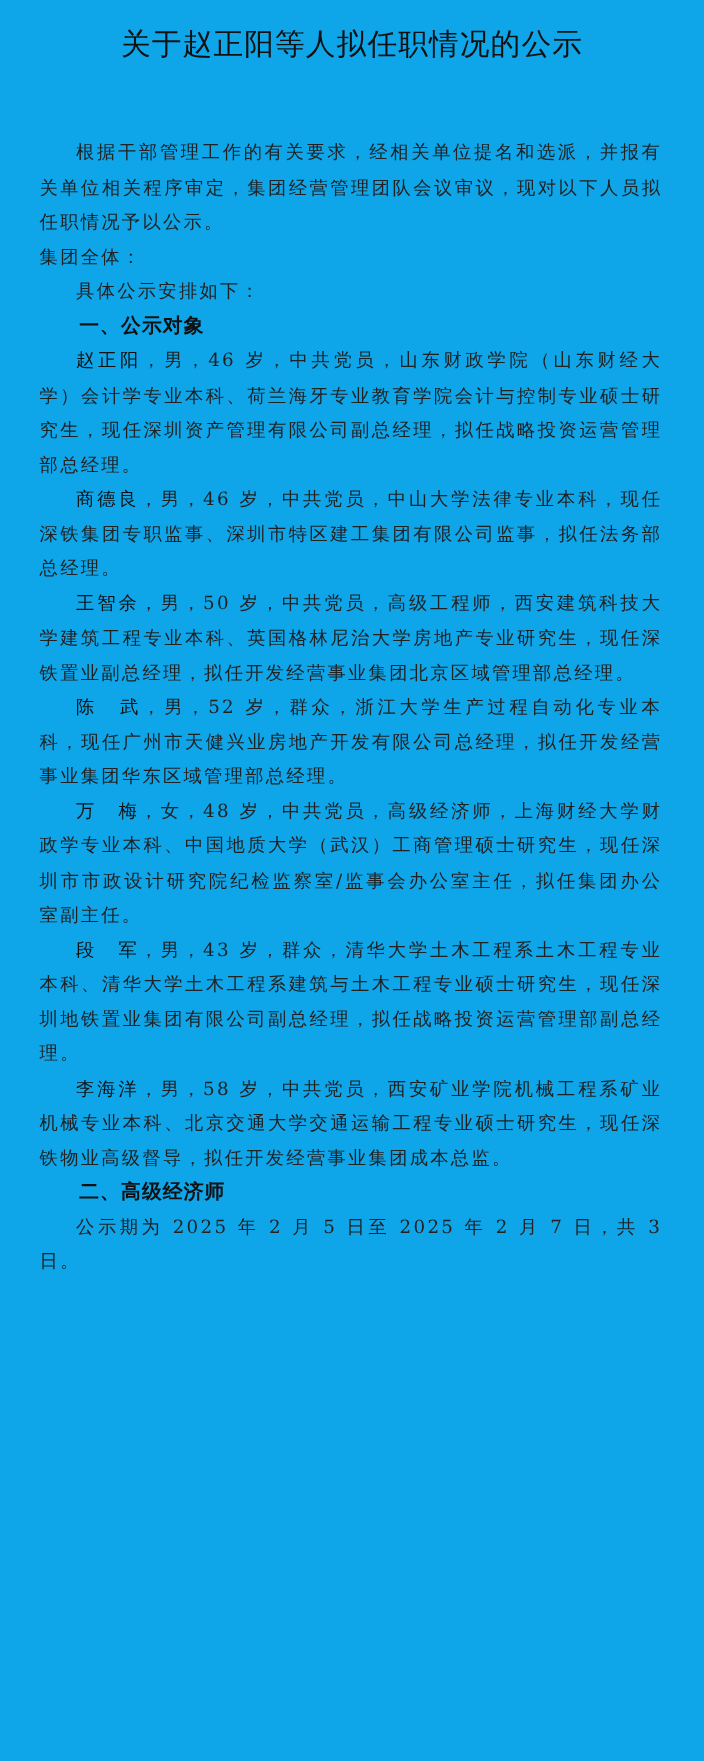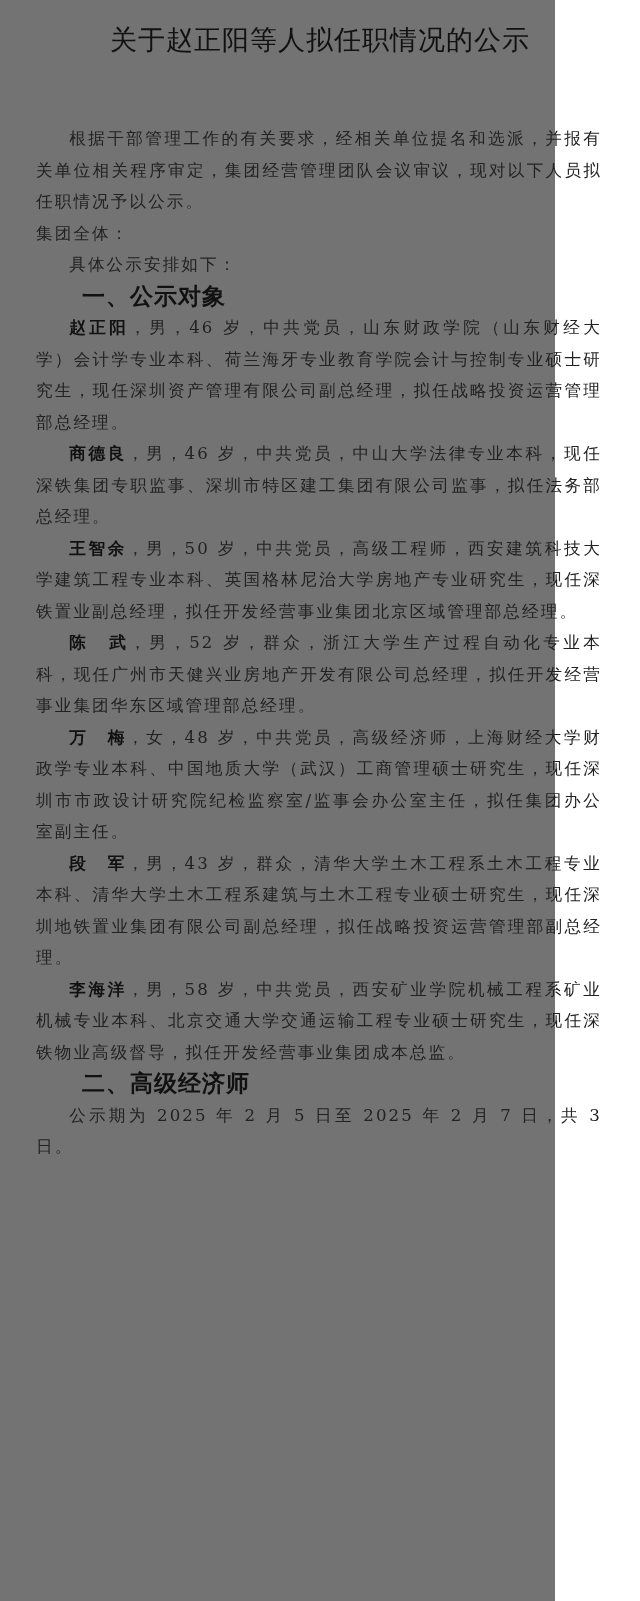--- a/index.html
+++ b/index.html
@@ -1,27 +1,27 @@
 <!DOCTYPE html>
 <html><head>
 <meta charset="utf-8">
 <style>
   html, body { margin: 0; padding: 0; background: #ffffff; }
   body { width: 640px; height: 1601px; overflow: hidden; position: relative;
          font-family: "DejaVu Serif", "Liberation Serif", serif; color: #1a1a1a; }
-  .page { position: absolute; left: 0; top: 0; width: 555px; height: 1601px; background: #737373; }
+  .page { position: absolute; left: 0; top: 0; width: 640px; height: 1601px; background: #0ea5e9; }
   .title { position: absolute; left: 0; top: 22px; width: 640px; text-align: center;
            font-size: 27px; letter-spacing: 1px; color: #111; font-family: "DejaVu Serif", serif; }
   .body { position: absolute; left: 36px; top: 123px; width: 566px; font-size: 16.6px;
           line-height: 31.5px; letter-spacing: 2.1px; color: #222; }
   .para { margin: 0; text-align: justify; text-align-last: left; }
   .indent { text-indent: 2em; }
   .heading { margin: 0; text-indent: 2em; font-family: "DejaVu Sans", sans-serif; font-weight: bold;
-             font-size: 23px; color: #111; letter-spacing: 1px; }
-  .name { font-family: "DejaVu Sans", sans-serif; font-weight: bold; color: #111; }
+             font-size: 18px; color: #111; letter-spacing: 1px; }
+  .name { font-family: "DejaVu Sans", sans-serif; font-weight: normal; color: #111; }
 </style>
 </head>
 <body>
 
 <div class="page">
   <div class="title">关于赵正阳等人拟任职情况的公示</div>
 
   <div class="body">
     <p class="para indent">根据干部管理工作的有关要求，经相关单位提名和选派，并报有关单位相关程序审定，集团经营管理团队会议审议，现对以下人员拟任职情况予以公示。</p>
     <p class="para">集团全体：</p>

